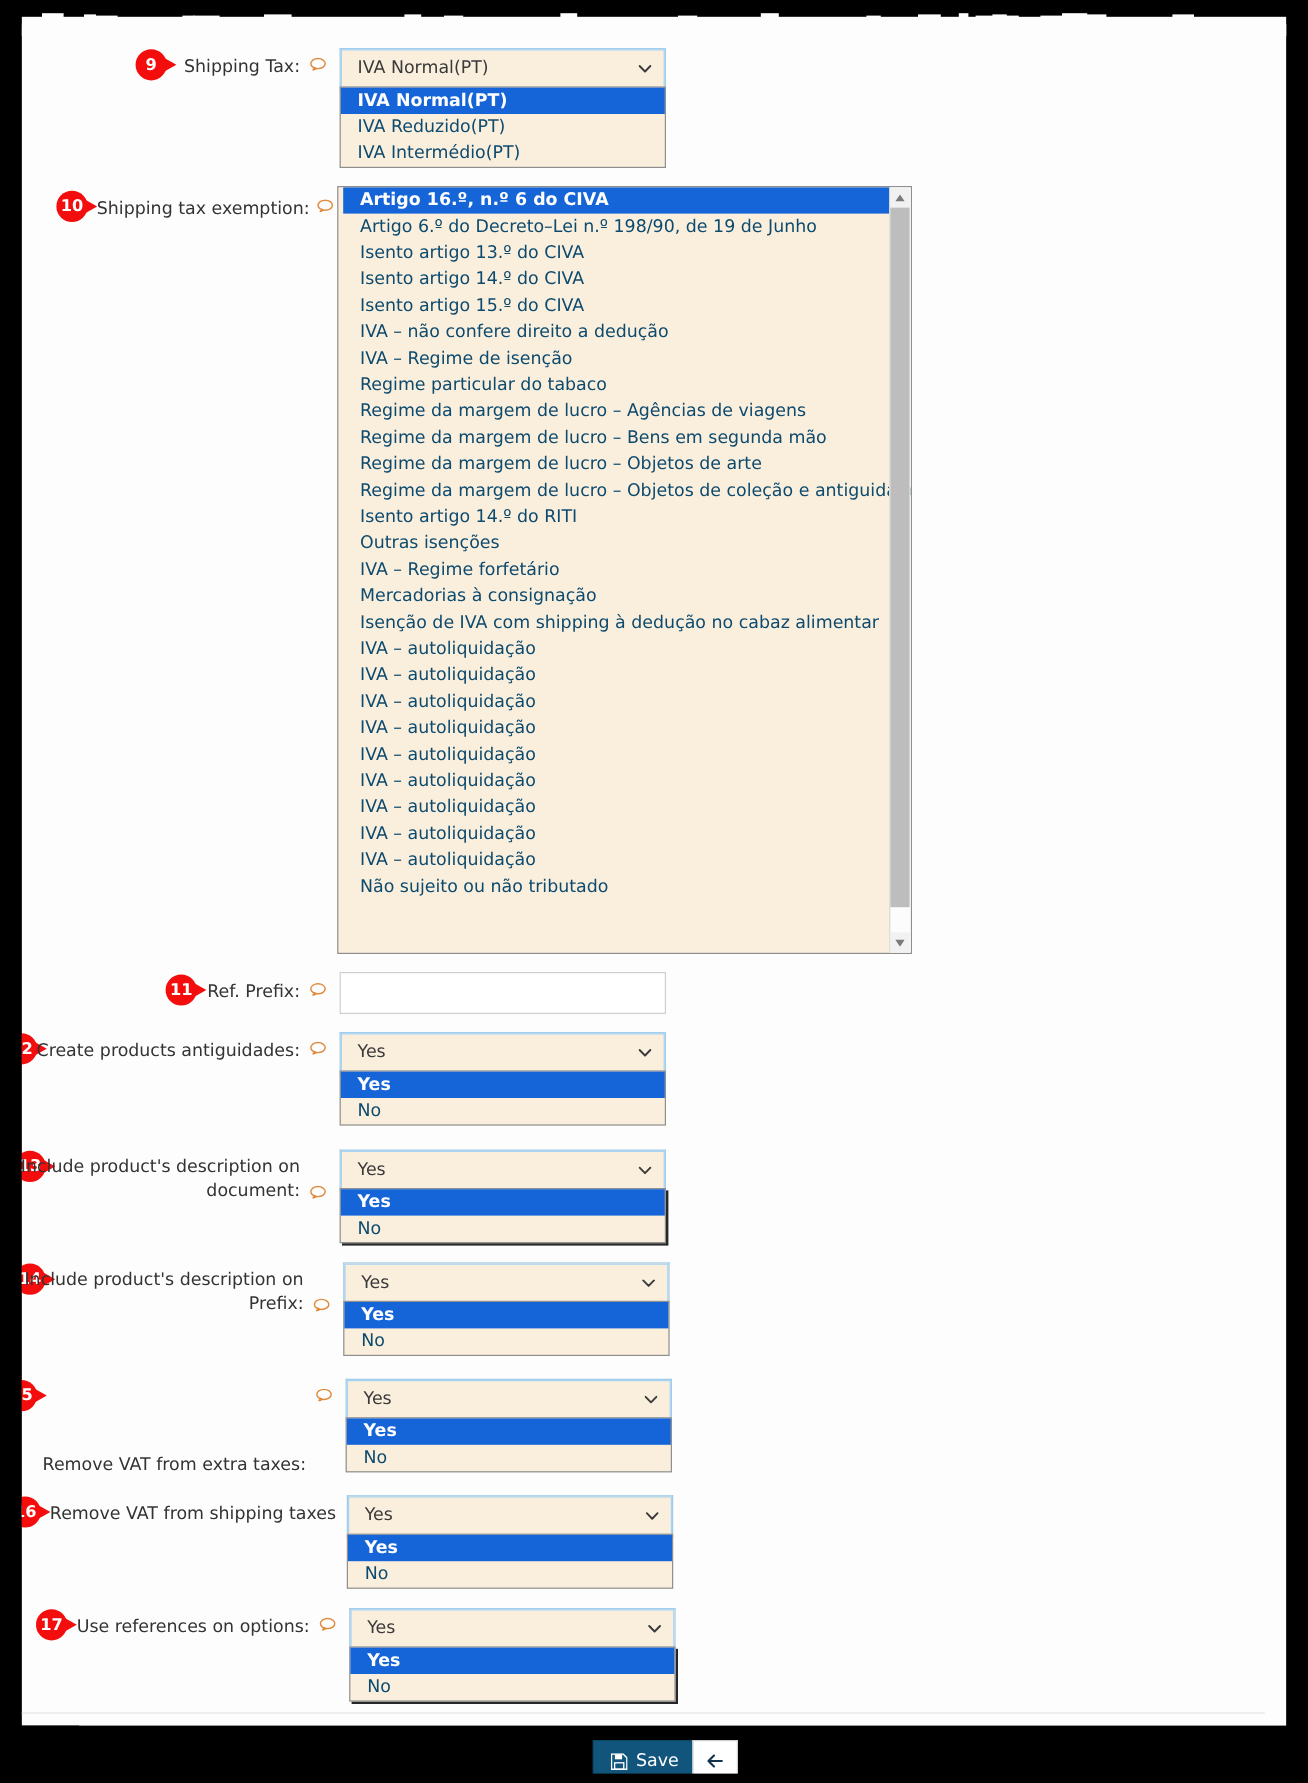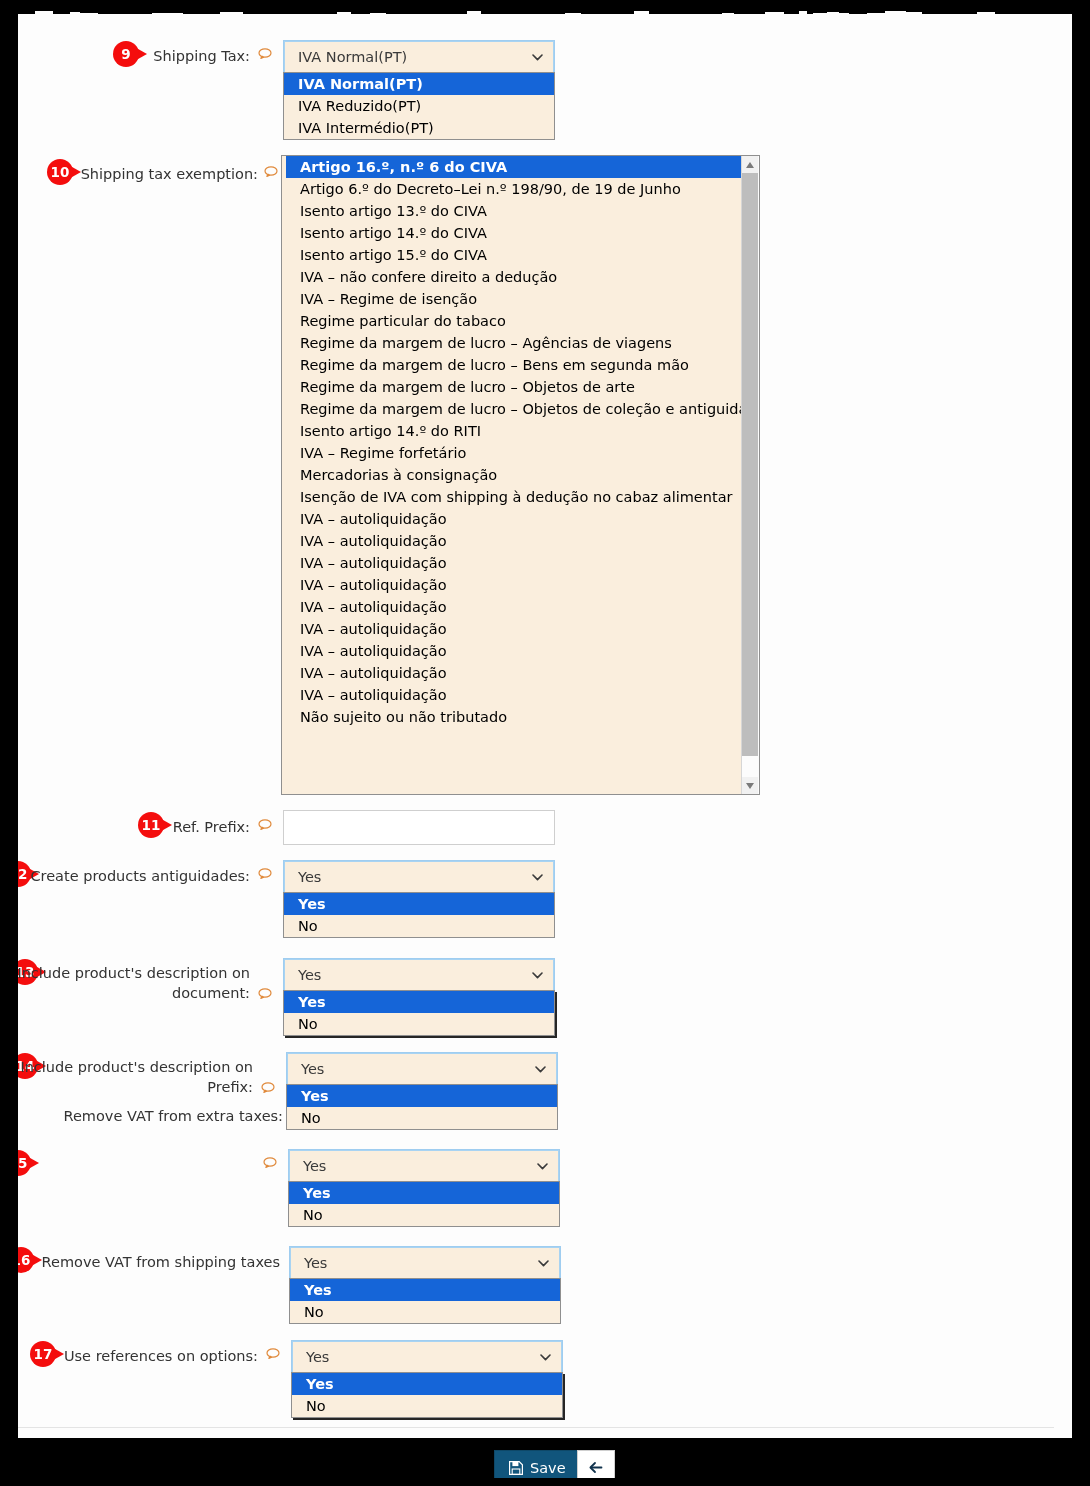--- a/index.html
+++ b/index.html
@@ -75,21 +75,21 @@
   }
   .caret svg{display:block;}
   .droplist{
     position:absolute;box-sizing:border-box;
     background:#faeedd;border:1px solid #8f8f8f;
     box-shadow:2px 2px 0 0 rgba(0,0,0,0.85);
   }
   .droplist.noshadow{box-shadow:none;}
   .opt{
     height:22px;line-height:22px;padding-left:14px;
-    font-size:14.5px;color:#000000;white-space:nowrap;
+    font-size:14.5px;color:#0c4a6e;white-space:nowrap;
   }
   .opt.sel{background:#1565d8;color:#fff;font-weight:bold;}
 
   
   .listbox{
     position:absolute;box-sizing:border-box;
     background:#faeedd;border:1px solid #8f8f8f;
     overflow:hidden;
   }
   .listbox .inner{position:absolute;left:4px;top:0;right:17px;}
@@ -258,20 +258,21 @@
           <div class="opt">Isento artigo 14.º do CIVA</div>
           <div class="opt">Isento artigo 15.º do CIVA</div>
           <div class="opt">IVA – não confere direito a dedução</div>
           <div class="opt">IVA – Regime de isenção</div>
           <div class="opt">Regime particular do tabaco</div>
           <div class="opt">Regime da margem de lucro – Agências de viagens</div>
           <div class="opt">Regime da margem de lucro – Bens em segunda mão</div>
           <div class="opt">Regime da margem de lucro – Objetos de arte</div>
           <div class="opt">Regime da margem de lucro – Objetos de coleção e antiguidades</div>
           <div class="opt">Isento artigo 14.º do RITI</div>
+          <div class="opt">Outras isenções</div>
           <div class="opt">IVA – Regime forfetário</div>
           <div class="opt">Mercadorias à consignação</div>
           <div class="opt">Isenção de IVA com shipping à dedução no cabaz alimentar</div>
           <div class="opt">IVA – autoliquidação</div>
           <div class="opt">IVA – autoliquidação</div>
           <div class="opt">IVA – autoliquidação</div>
           <div class="opt">IVA – autoliquidação</div>
           <div class="opt">IVA – autoliquidação</div>
           <div class="opt">IVA – autoliquidação</div>
           <div class="opt">IVA – autoliquidação</div>
@@ -381,21 +382,21 @@
         </div>
       </div>
       <div class="droplist noshadow" style="left:286px;top:1084px;width:272px;">
         <div class="opt sel">Yes</div>
         <div class="opt">No</div>
       </div>
       <div class="marker" style="left:5px;top:1150px;">
         <div class="tip"></div>
         <div class="circle">15</div>
       </div>
-      <div class="label" style="left:0px;width:255px;top:1106px;margin-left:28px;">Remove VAT from extra taxes:</div>
+      <div class="label" style="left:0px;width:255px;top:1211px;">Remove VAT from extra taxes:</div>
       <span class="bub" style="position:absolute;left:263px;top:1157px;">
         <svg width="14" height="11" viewBox="0 0 14 11">
           <ellipse cx="7" cy="5" rx="6" ry="4.2" fill="none" stroke="#e08a3c" stroke-width="1.2"></ellipse>
           <path d="M4.2,8.4 L2.6,10.6 L5.3,9.3 Z" fill="none" stroke="#e08a3c" stroke-width="1.2"></path>
         </svg>
       </span>
       <div class="selbox" style="left:288px;top:1149px;width:272px;">
         <div class="val">Yes</div>
         <div class="caret">
           <svg width="11" height="7" viewBox="0 0 11 7">

